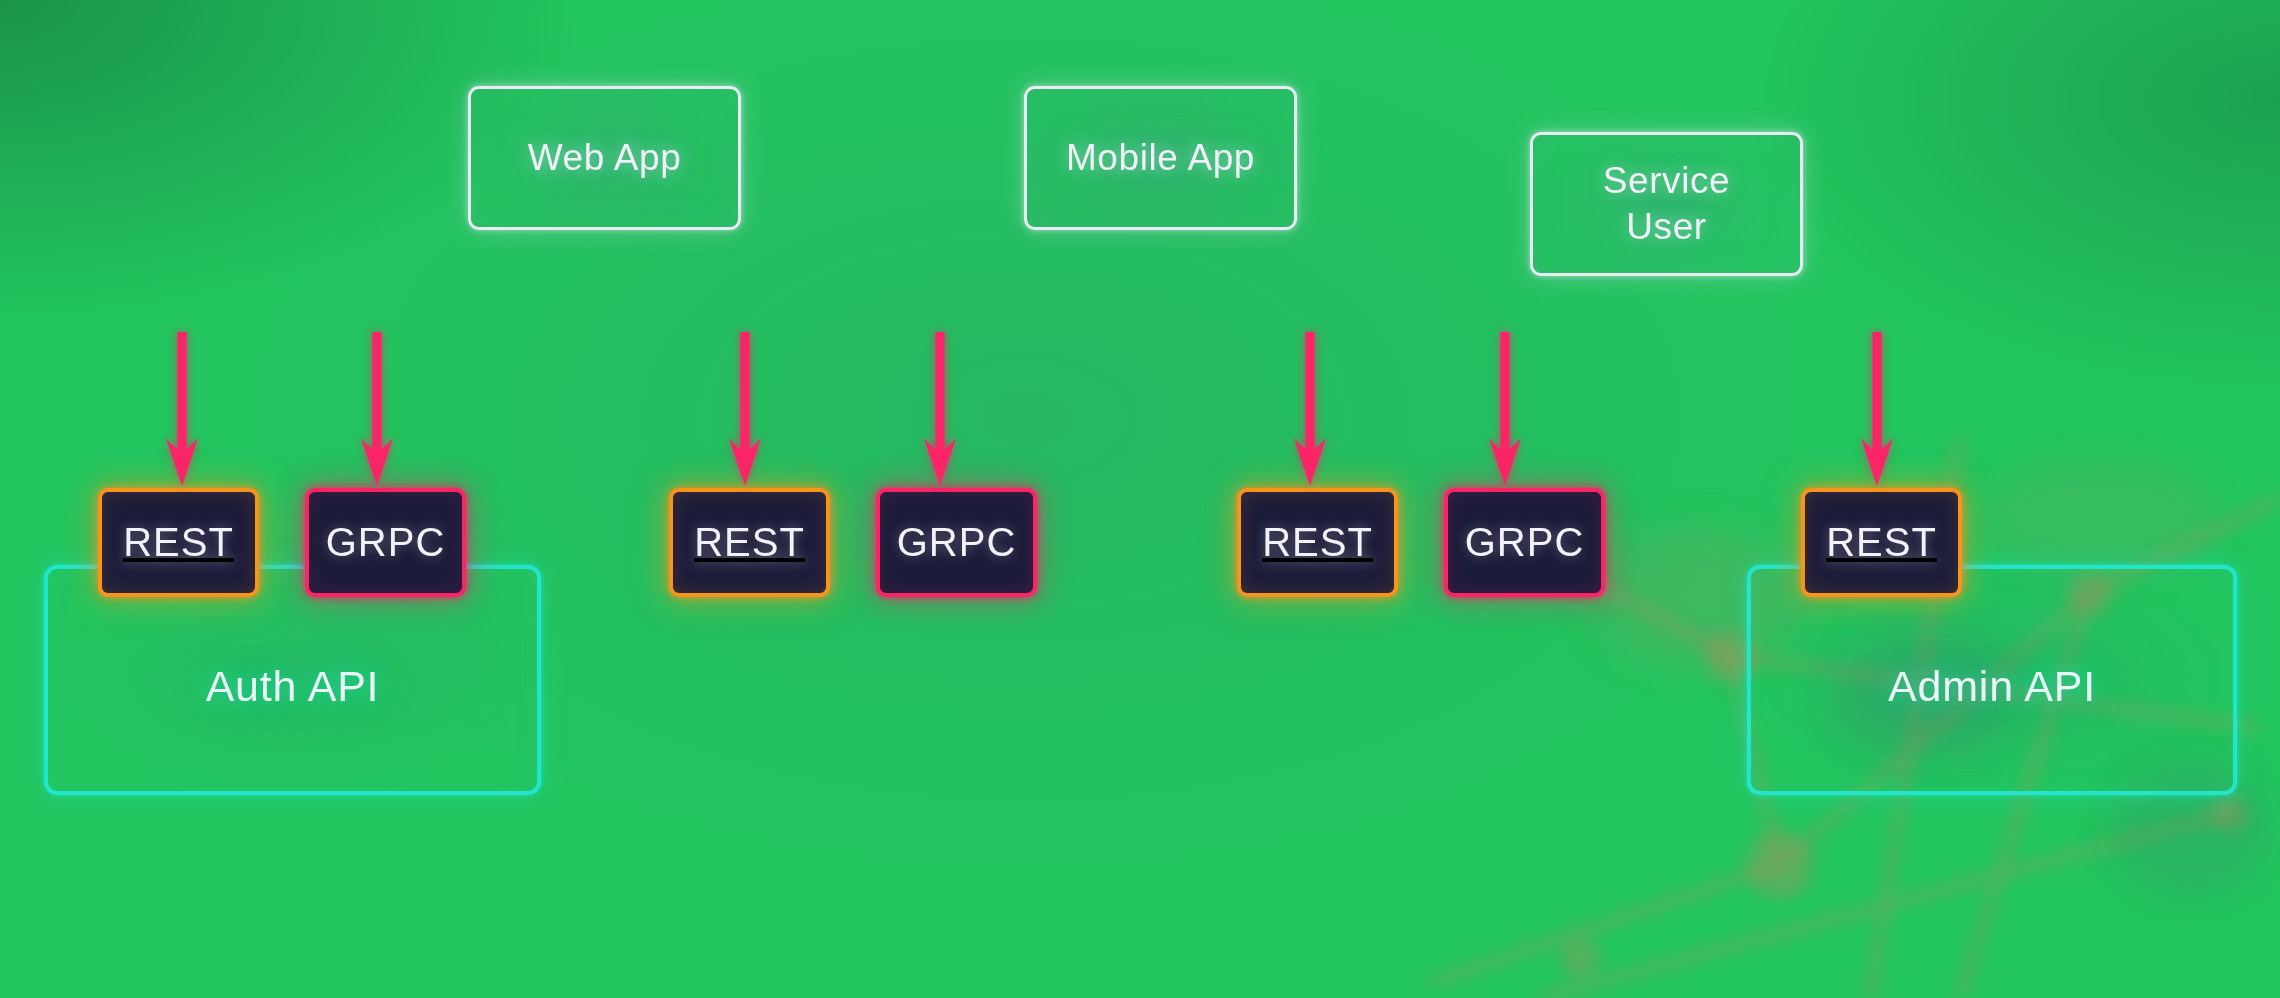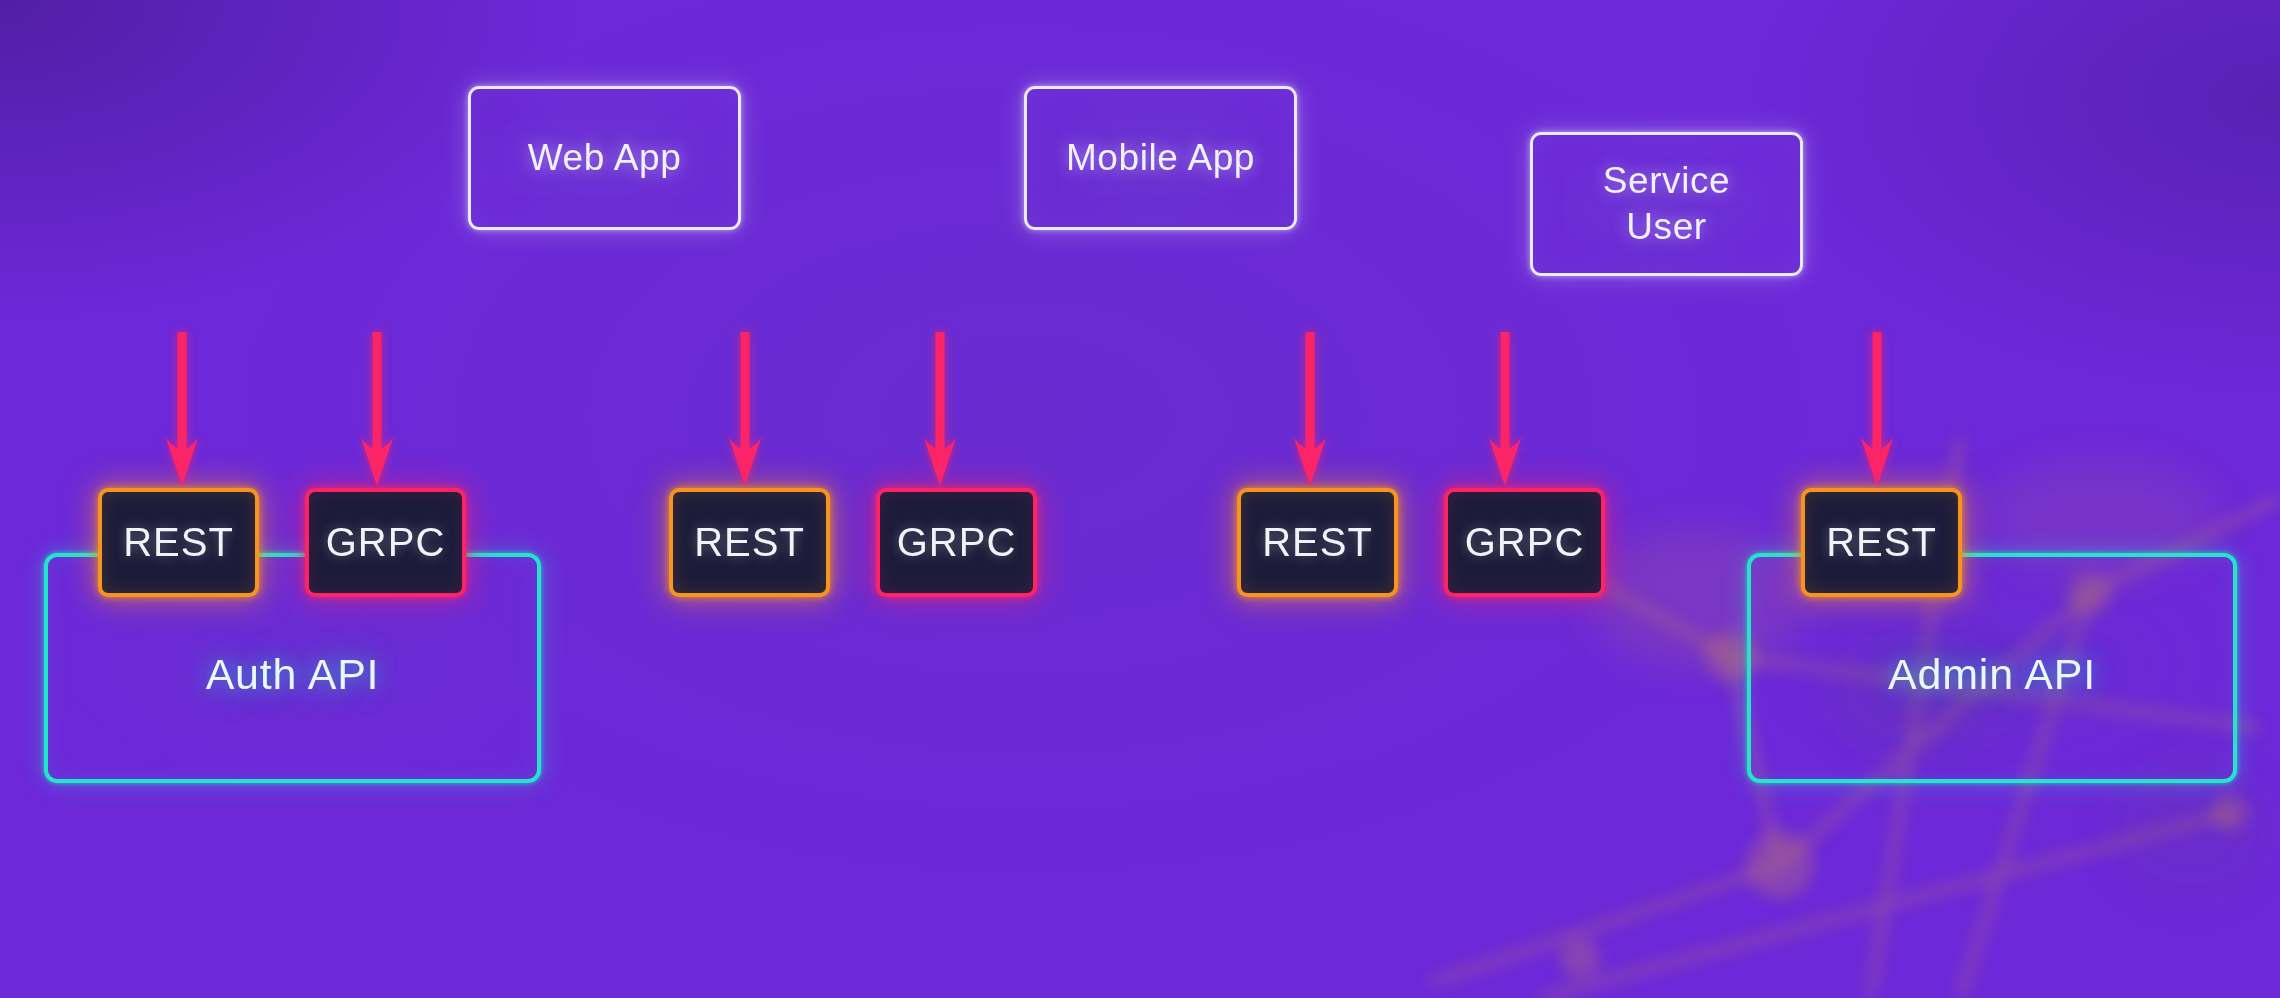--- a/index.html
+++ b/index.html
@@ -1,20 +1,20 @@
 <!DOCTYPE html>
 <html><head>
 <meta charset="utf-8">
 <style>
   html,body{margin:0;padding:0;background:#14142b;}
   #canvas{
     position:relative;
     width:2280px;height:998px;
     overflow:hidden;
-    background:#6d28d9;
+    background:#22c55e;
     font-family:"Liberation Sans","DejaVu Sans",sans-serif;
   }
   
   #canvas::before{
     content:"";position:absolute;inset:0;pointer-events:none;
     background:
       radial-gradient(1200px 700px at 45% 42%, rgba(70,75,130,0.10), rgba(0,0,0,0) 70%),
       radial-gradient(900px 500px at 0% 0%, rgba(0,0,10,0.25), rgba(0,0,0,0) 65%),
       radial-gradient(900px 500px at 100% 10%, rgba(0,0,10,0.18), rgba(0,0,0,0) 60%);
     z-index:0;
@@ -44,21 +44,21 @@
   #client-service .label{max-width:160px;}
 
   
   .api-group{position:absolute;top:488px;height:295px;z-index:2;}
   #group-auth{left:44px;width:497px;}
   #group-management{left:615px;width:497px;}
   #group-admin{left:1183px;width:497px;}
   #group-assets{left:1747px;width:490px;}
 
   .api-box{
-    position:absolute;left:0;right:0;top:65px;height:230px;
+    position:absolute;left:0;right:0;top:77px;height:230px;
     box-sizing:border-box;
     border:4px solid #23e5cb;border-radius:13px;
     background:radial-gradient(70% 75% at 50% 48%, rgba(80,95,150,0.10), rgba(0,0,0,0) 75%);
     box-shadow:0 0 24px rgba(35,229,203,0.35), 0 0 5px rgba(35,229,203,0.75), inset 0 0 22px rgba(35,229,203,0.10);
     display:flex;align-items:center;justify-content:center;
     z-index:1;
   }
   .api-box .label{
     padding-top:12px;
     color:#e9f7f6;font-size:43px;font-weight:300;letter-spacing:0.8px;
@@ -72,20 +72,21 @@
     display:flex;align-items:center;justify-content:center;
     z-index:3;
   }
   .endpoint .label{
     color:#f2f3f8;font-size:40px;font-weight:300;letter-spacing:1px;
     text-shadow:0 0 12px rgba(255,255,255,0.35);
   }
   .endpoint.rest{
     border:4px solid #f7941e;
     box-shadow:0 0 30px 4px rgba(247,148,30,0.50), 0 0 8px rgba(247,148,30,0.90), inset 0 0 18px rgba(247,148,30,0.16);
+    text-decoration:underline;
   }
   .endpoint.grpc{
     border:4px solid #fa2467;
     box-shadow:0 0 30px 4px rgba(250,36,103,0.45), 0 0 8px rgba(250,36,103,0.90), inset 0 0 18px rgba(250,36,103,0.14);
   }
   .ep-rest{left:54px;}
   .ep-grpc{left:261px;}
 
   
   .arrow{

